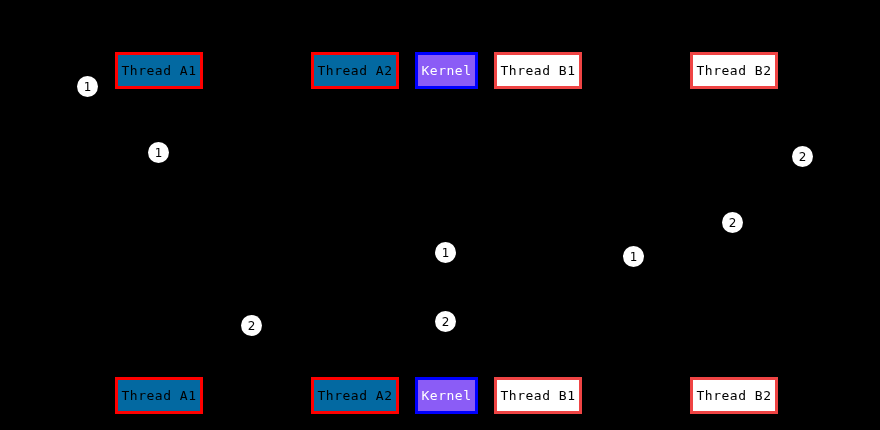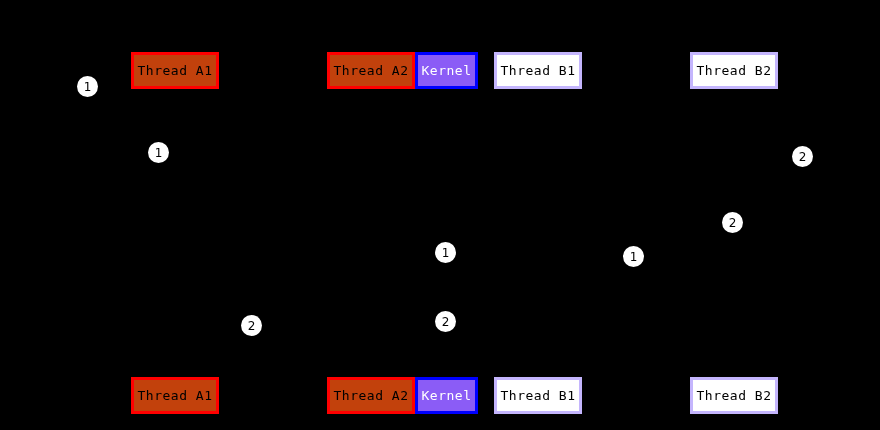--- a/index.html
+++ b/index.html
@@ -31,28 +31,27 @@
     display: flex;
     align-items: center;
     justify-content: center;
     font-family: "DejaVu Sans Mono", "Liberation Mono", monospace;
     font-size: 13px;
     letter-spacing: 0.5px;
     white-space: nowrap;
     line-height: 1;
   }
   .node-box.thread-a {
-    background: #c2410c;
+    background: #0369a1;
     border: 3px solid #ff0000;
     color: #000000;
-    margin-left: 16px;
   }
   .node-box.thread-b {
     background: #ffffff;
-    border: 3px solid #c4b5fd;
+    border: 3px solid #ef4444;
     color: #000000;
   }
   .node-box.kernel {
     background: #8b5cf6;
     border: 3px solid #0000ff;
     color: #ffffff;
   }
   .badge {
     position: absolute;
     width: 21px;

